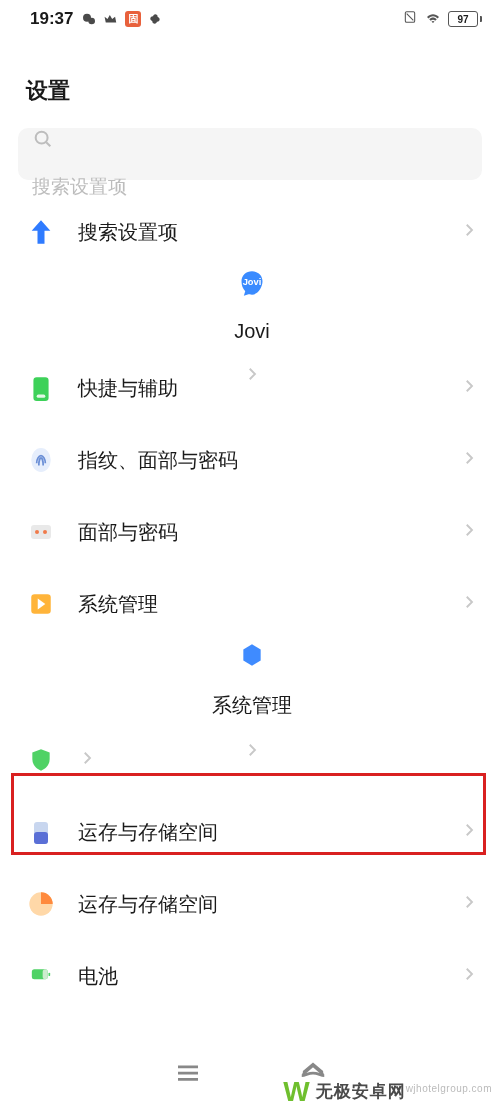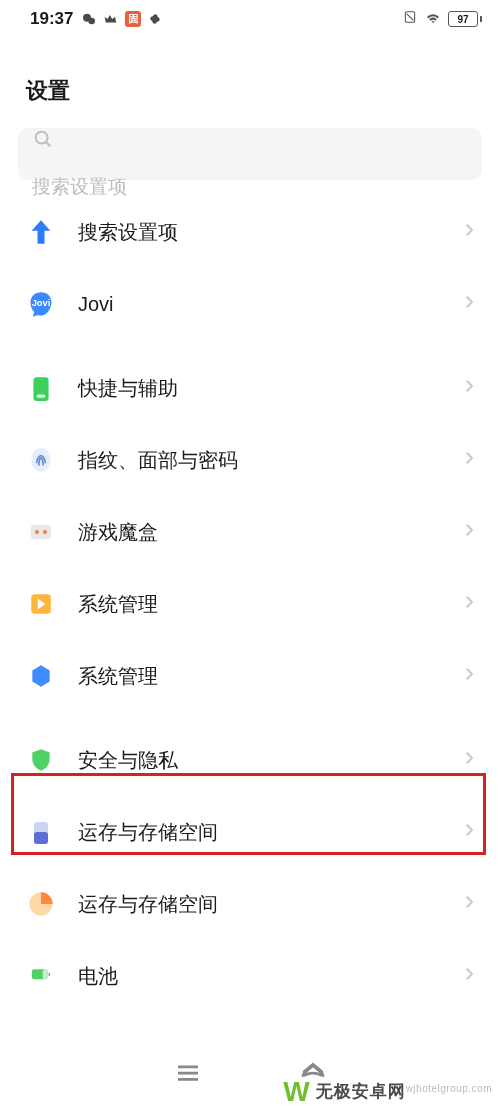--- a/index.html
+++ b/index.html
@@ -63,21 +63,21 @@
     
     .settings-list { }
     .settings-item {
       display: flex;
       align-items: center;
       height: 72px;
       padding: 0 22px 0 26px;
       gap: 22px;
       position: relative;
     }
-    .settings-item.gap-below { margin-bottom: 12px; }
+    .settings-item.gap-below { margin-bottom: 12px; flex-direction: column; }
     .item-icon {
       width: 30px; height: 30px; display: flex; align-items: center; justify-content: center;
       flex-shrink: 0;
     }
     .item-label {
       flex: 1; font-size: 20px; font-weight: 400; color: #1a1a1a;
     }
     .chevron { color: #c8c8c8; }
 
     
@@ -226,21 +226,21 @@
   </div>
 
   <div class="settings-item">
     <span class="item-icon">
       <svg viewBox="0 0 24 24" width="30" height="24">
           <rect x="2" y="5" width="20" height="14" rx="3" fill="#e9e9e9"></rect>
           <circle cx="8" cy="12" r="2" fill="#f07a4a"></circle>
           <circle cx="16" cy="12" r="2" fill="#f07a4a"></circle>
         </svg>
     </span>
-    <span class="item-label">游戏魔盒</span>
+    <span class="item-label">面部与密码</span>
     <span class="chevron"><svg viewBox="0 0 24 24" width="18" height="18" fill="none" stroke="currentColor" stroke-width="2.5">
           <path d="M9 5l7 7-7 7"></path>
         </svg></span>
   </div>
 
   <div class="settings-item">
     <span class="item-icon">
       <svg viewBox="0 0 24 24" width="26" height="26">
           <rect x="3" y="3" width="18" height="18" rx="3" fill="#ffb43a"></rect>
           <path fill="#fff" d="M9 7l7 5-7 5z"></path>
@@ -263,21 +263,20 @@
           <path d="M9 5l7 7-7 7"></path>
         </svg></span>
   </div>
 
   <div class="settings-item">
     <span class="item-icon">
       <svg viewBox="0 0 24 24" width="26" height="28">
           <path fill="#4fd265" d="M12 2l8 3v6c0 6-4 9-8 11-4-2-8-5-8-11V5z"></path>
         </svg>
     </span>
-    <span class="item-label">安全与隐私</span>
     <span class="chevron"><svg viewBox="0 0 24 24" width="18" height="18" fill="none" stroke="currentColor" stroke-width="2.5">
           <path d="M9 5l7 7-7 7"></path>
         </svg></span>
   </div>
 
   <div class="settings-item">
     <span class="item-icon">
       <svg viewBox="0 0 24 24" width="24" height="30">
           <rect x="5" y="2" width="14" height="22" rx="3" fill="#c8d6ef"></rect>
           <rect x="5" y="12" width="14" height="12" rx="3" fill="#5a6fd6"></rect>

